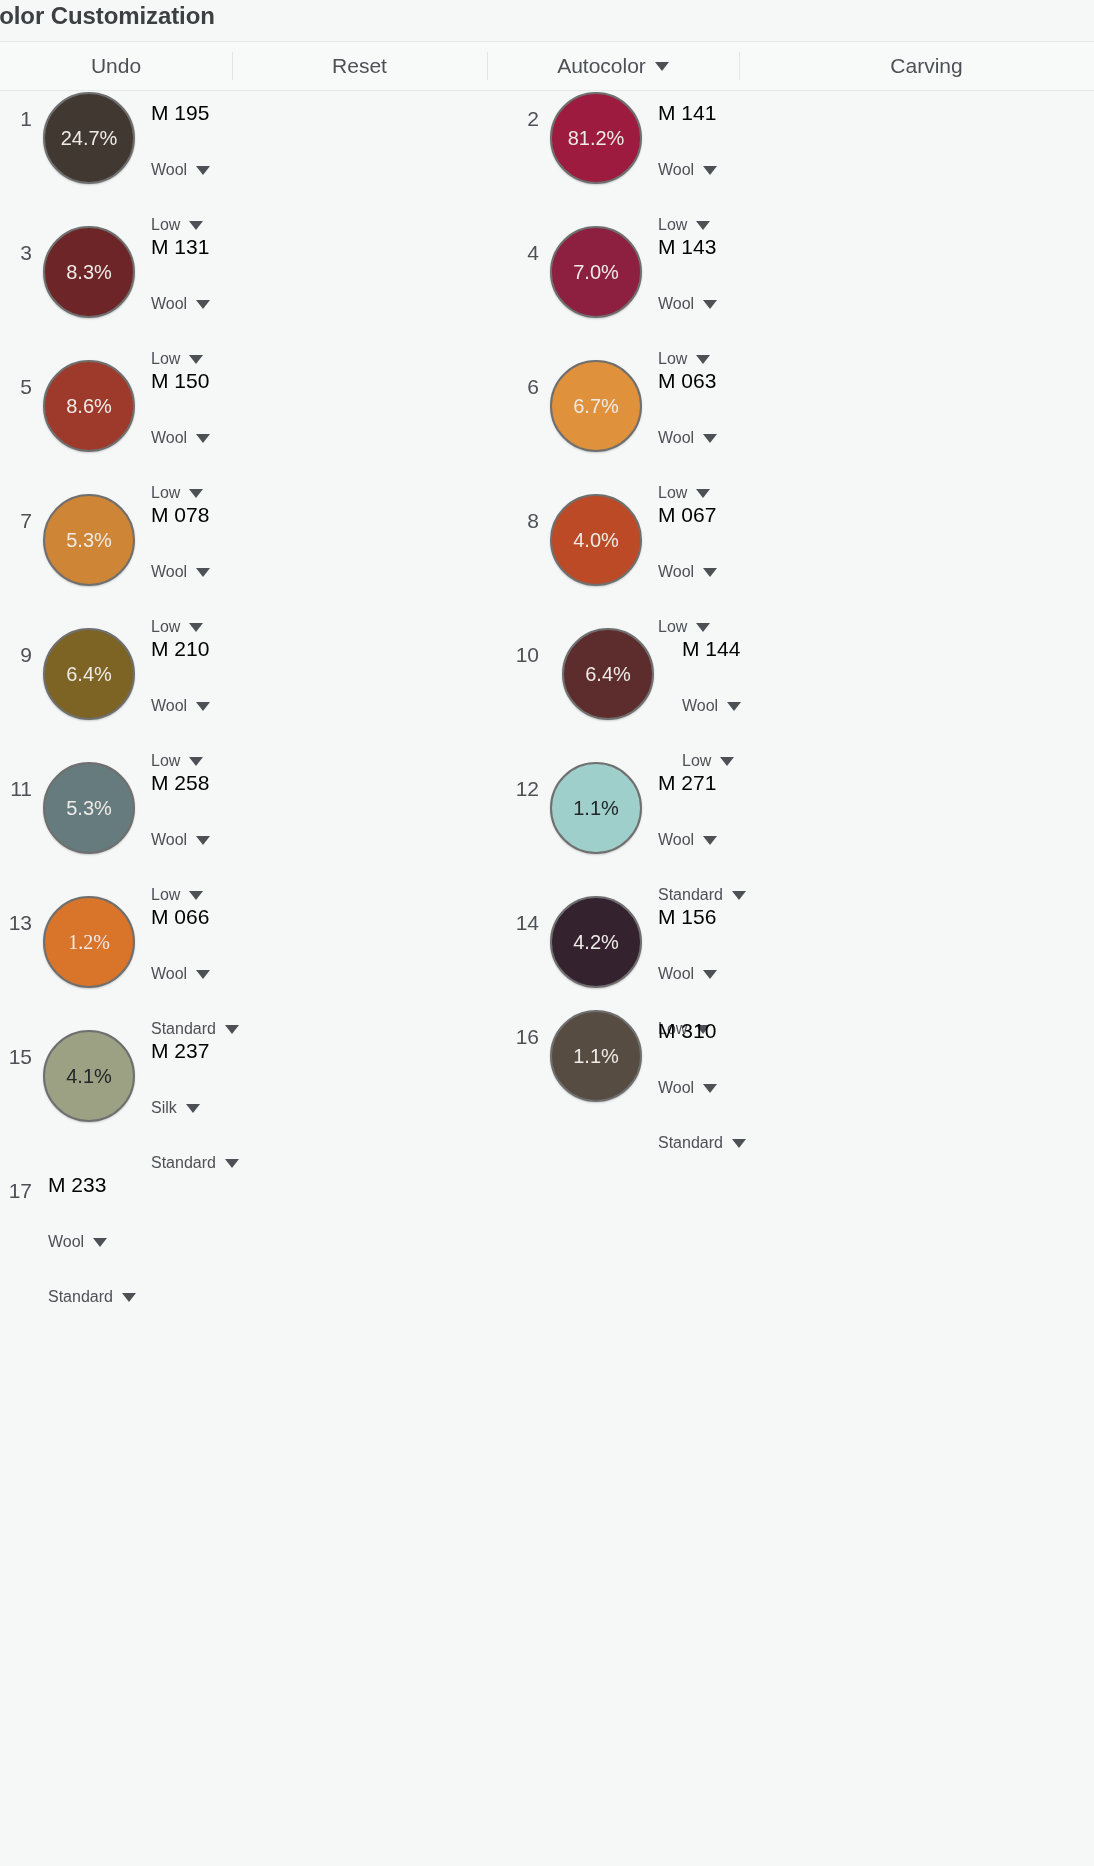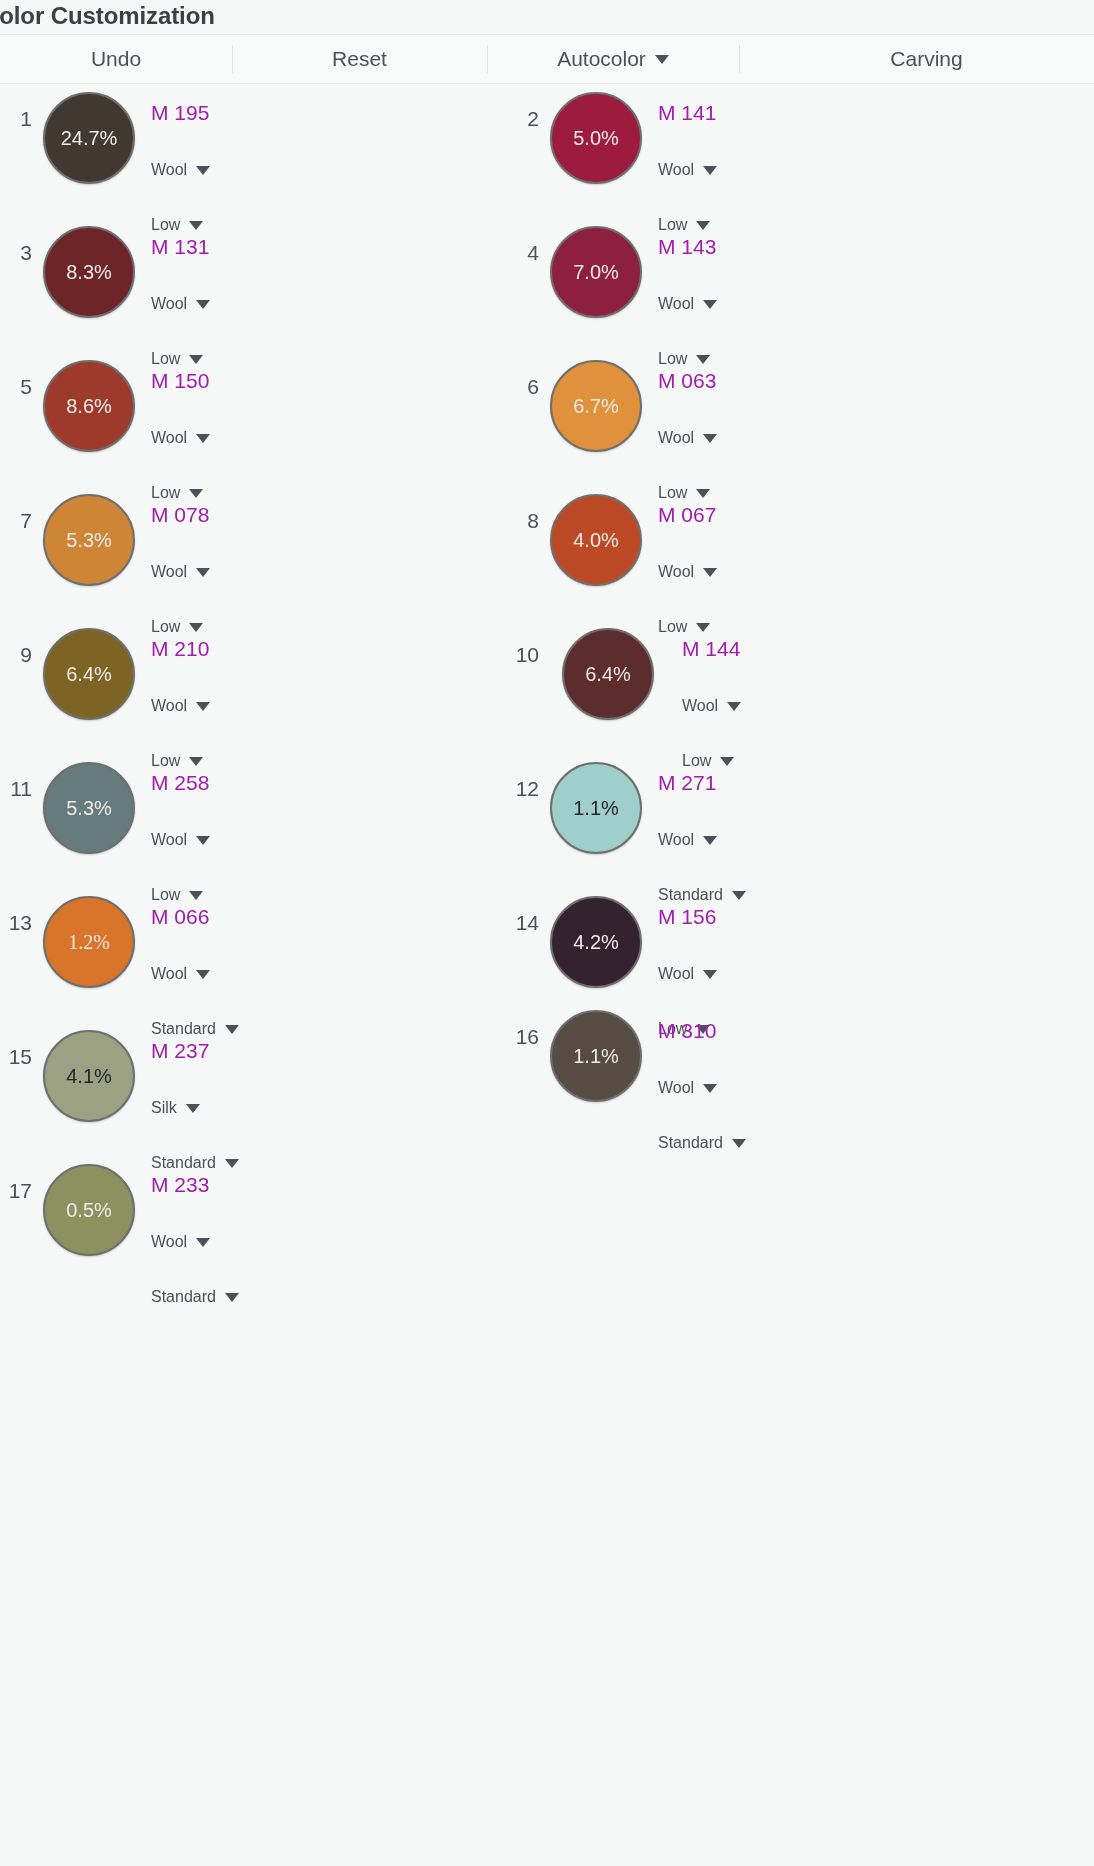--- a/index.html
+++ b/index.html
@@ -36,21 +36,21 @@
     letter-spacing: -0.1px;
     white-space: nowrap;
     
     margin-left: -18px;
     margin-top: -6px;
   }
 
   
   .toolbar {
     position: absolute;
-    top: 34px;
+    top: 41px;
     left: 0;
     width: 1094px;
     height: 50px;
     background: #f8faf9;
     border-top: 1px solid #e4e8e7;
     border-bottom: 1px solid #e4e8e7;
     display: flex;
     align-items: stretch;
   }
   .tool-btn {
@@ -137,21 +137,21 @@
 
   .meta {
     margin-left: 16px;
     padding-top: 10px;
     display: flex;
     flex-direction: column;
     gap: 13px;
   }
   .meta .code {
     font-size: 21px;
-    color: #a21caf;
+    color: #000000;
     line-height: 1;
     white-space: nowrap;
   }
   .dd {
     display: flex;
     align-items: center;
     gap: 9px;
     font-size: 16px;
     color: #4d5156;
     line-height: 1;
@@ -199,21 +199,21 @@
           </div>
           <div class="dd">
             <span>Low</span>
             <span class="caret"></span>
           </div>
         </div>
       </div>
       <div class="entry col-right" style="top: 0px;">
         <div class="idx">2</div>
         <div class="swatch" style="background: rgb(156, 27, 62);">
-          <span class="pct light">5.0%</span>
+          <span class="pct light">81.2%</span>
         </div>
         <div class="meta">
           <div class="code">M 141</div>
           <div class="dd">
             <span>Wool</span>
             <span class="caret"></span>
           </div>
           <div class="dd">
             <span>Low</span>
             <span class="caret"></span>
@@ -453,23 +453,20 @@
             <span class="caret"></span>
           </div>
           <div class="dd">
             <span>Standard</span>
             <span class="caret"></span>
           </div>
         </div>
       </div>
       <div class="entry col-left" style="top: 1072px;">
         <div class="idx">17</div>
-        <div class="swatch" style="background: rgb(141, 145, 96);">
-          <span class="pct light">0.5%</span>
-        </div>
         <div class="meta">
           <div class="code">M 233</div>
           <div class="dd">
             <span>Wool</span>
             <span class="caret"></span>
           </div>
           <div class="dd">
             <span>Standard</span>
             <span class="caret"></span>
           </div>

